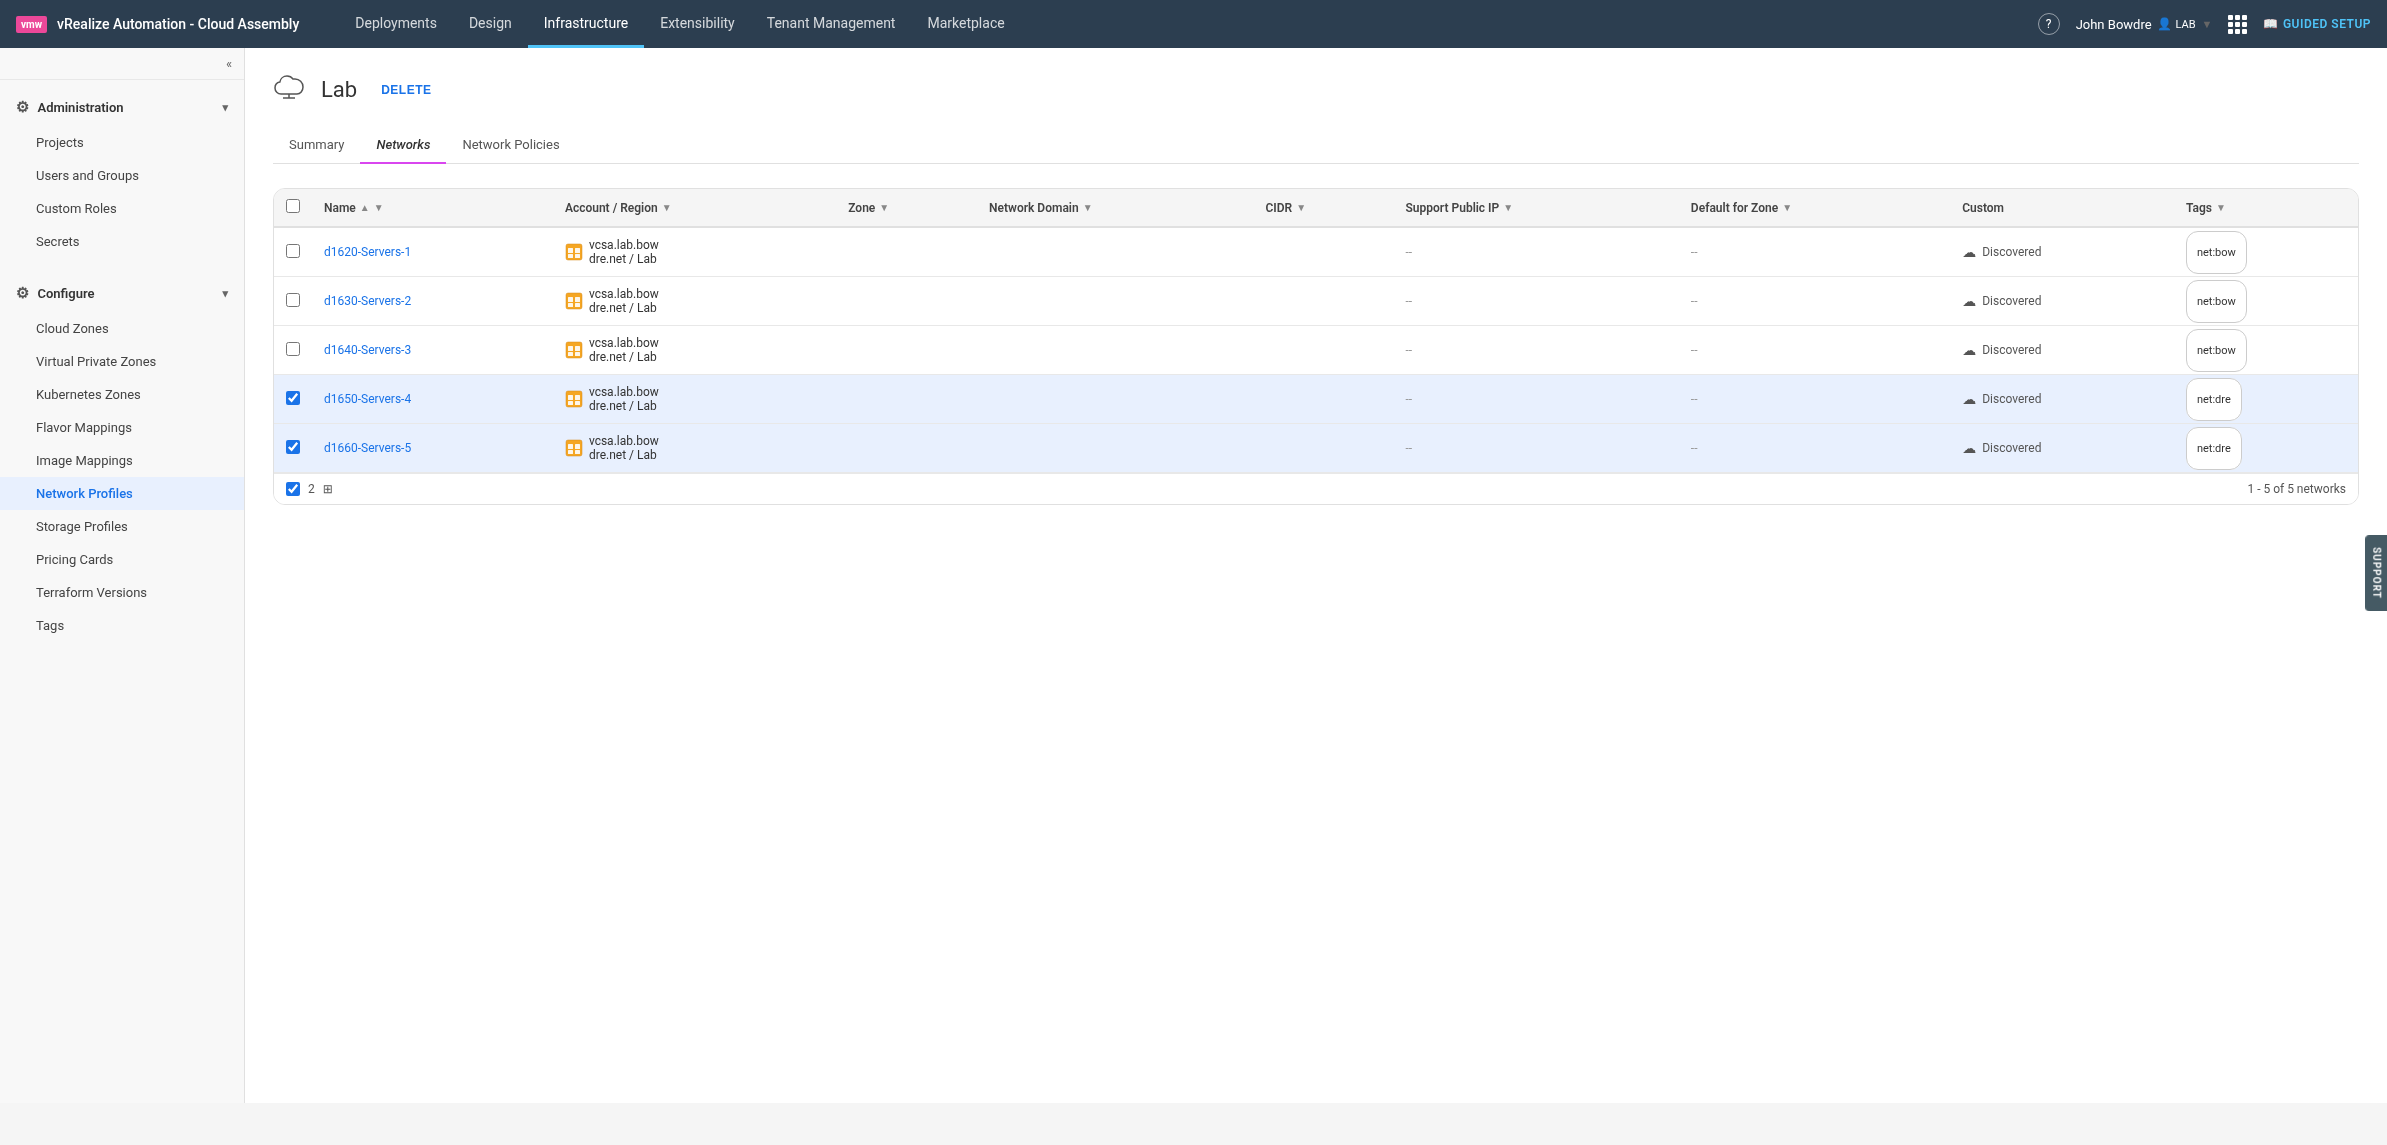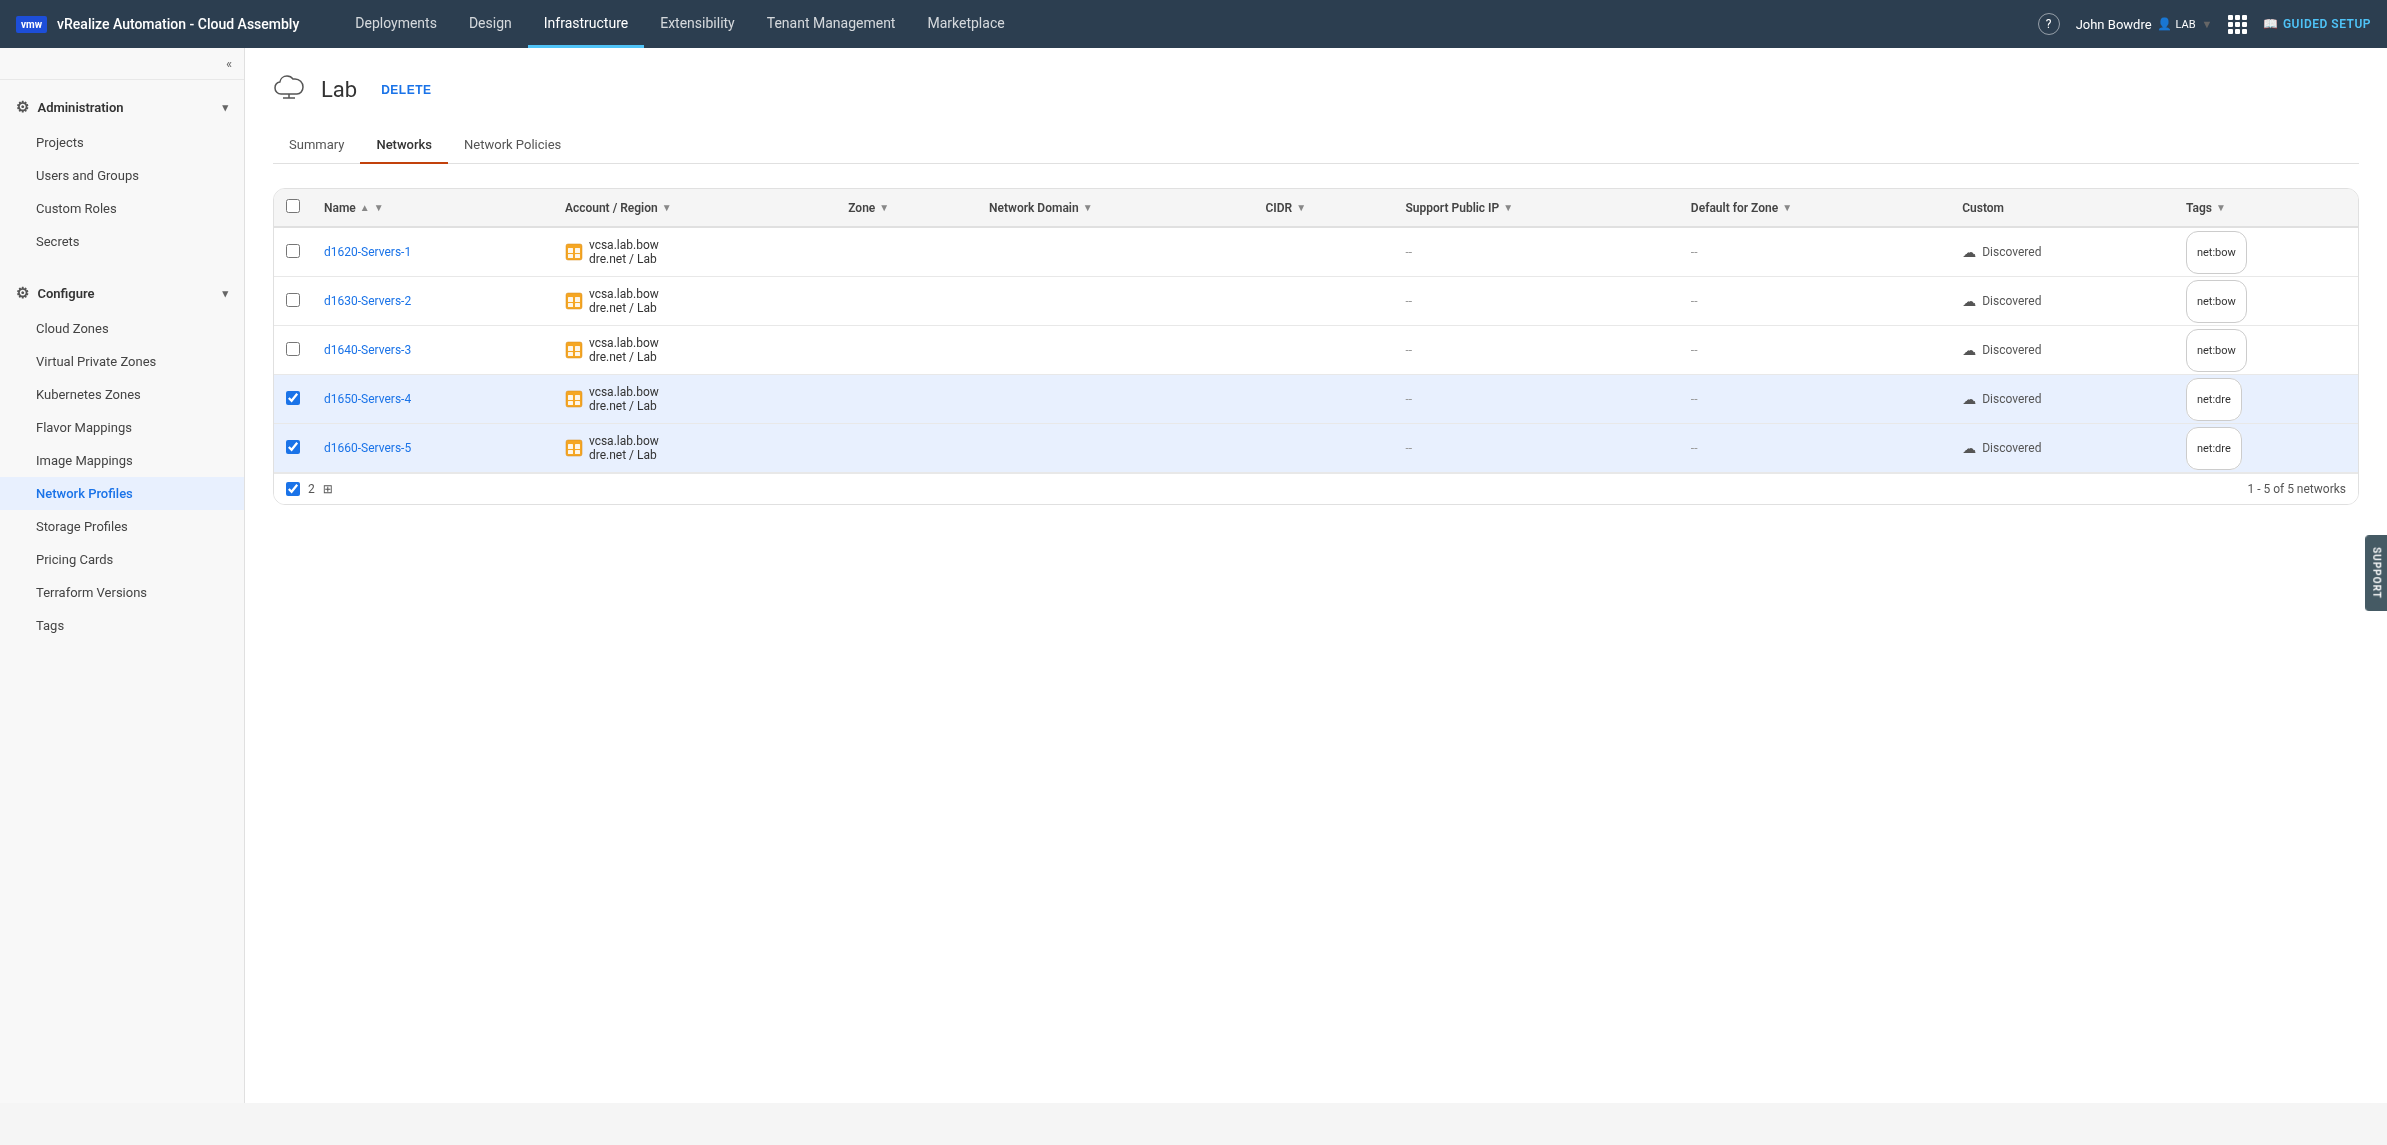--- a/index.html
+++ b/index.html
@@ -17,21 +17,21 @@
     .topbar-brand {
       display: flex;
       align-items: center;
       gap: 10px;
       font-size: 14px;
       font-weight: 500;
       color: white;
       margin-right: 40px;
     }
     .vmw-logo {
-      background: #1d4ed8;
+      background: #ec4899;
       color: white;
       font-size: 10px;
       font-weight: bold;
       padding: 3px 5px;
       border-radius: 2px;
     }
     .topbar-nav {
       display: flex;
       gap: 0;
       flex: 1;
@@ -176,21 +176,21 @@
       margin-bottom: 24px;
     }
     .tab {
       padding: 10px 16px;
       font-size: 13px;
       color: #555;
       cursor: pointer;
       border-bottom: 2px solid transparent;
       margin-bottom: -1px;
     }
-    .tab.active { color: #333; border-bottom: 2px solid #c2410c; font-weight: 500; }
+    .tab.active { color: #333; border-bottom: 2px solid #d946ef; font-weight: 500; font-style: italic; }
 
     
     .info-text {
       font-size: 13px;
       color: #555;
       margin-bottom: 16px;
       display: flex;
       align-items: center;
       gap: 8px;
     }

